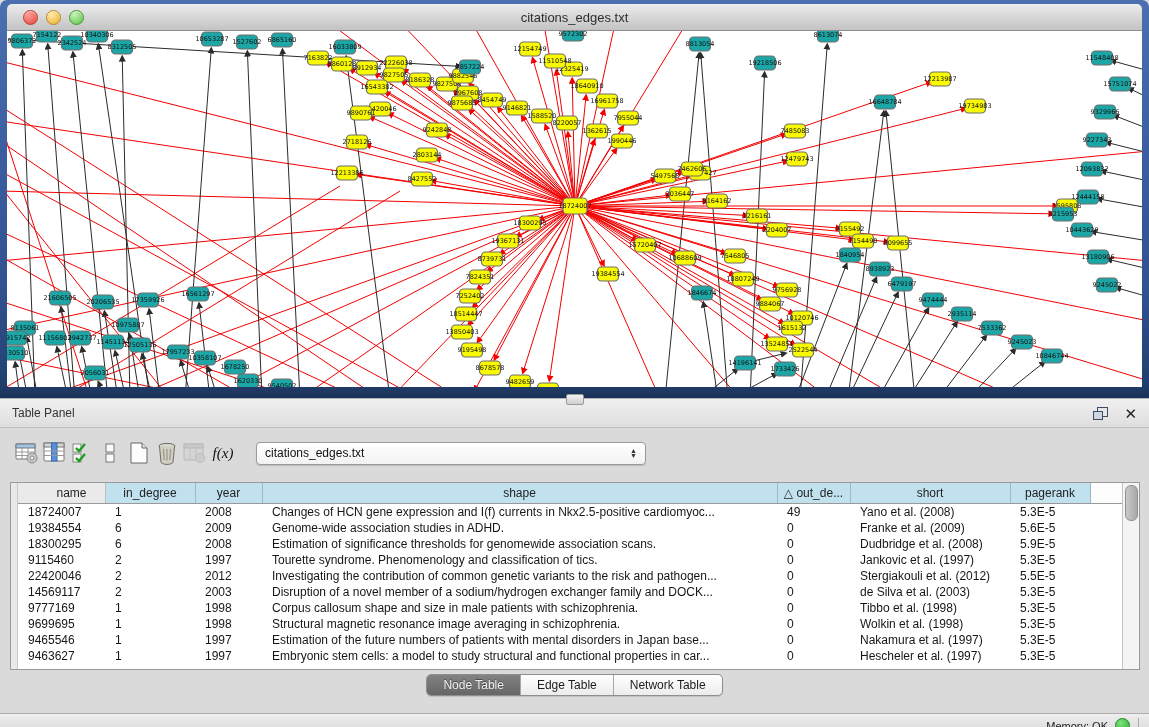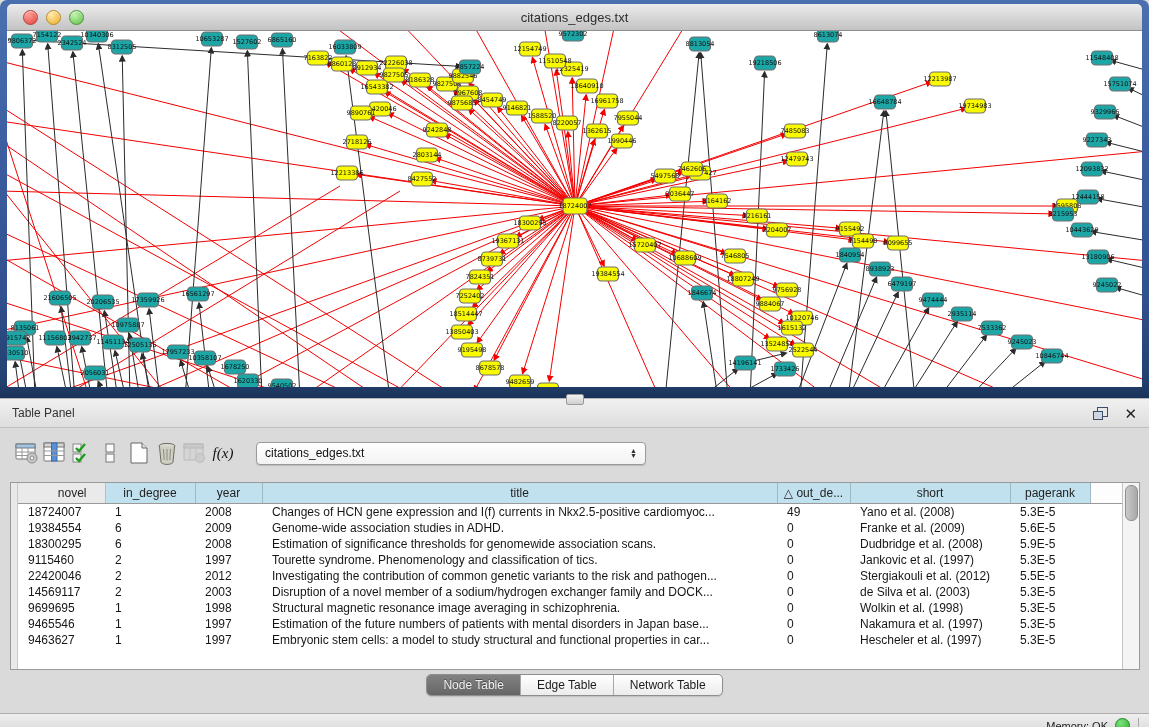--- a/index.html
+++ b/index.html
@@ -854,24 +854,24 @@
             <col style="width: 90px;">
             <col style="width: 67px;">
             <col style="width: 515px;">
             <col style="width: 73px;">
             <col style="width: 160px;">
             <col style="width: 80px;">
             <col style="width: 34px;">
           </colgroup>
         <thead>
             <tr id="hrow">
-              <th class="gray">novel</th>
+              <th class="gray">name</th>
               <th>in_degree</th>
               <th>year</th>
-              <th>title</th>
+              <th>shape</th>
               <th>△ out_de...</th>
               <th>short</th>
               <th>pagerank</th>
               <th class="filler"></th>
             </tr>
           </thead>
         <tbody id="brows">
             <tr>
               <td>18724007</td>
               <td>1</td>
@@ -926,20 +926,30 @@
               <td>14569117</td>
               <td>2</td>
               <td>2003</td>
               <td>Disruption of a novel member of a sodium/hydrogen exchanger family and DOCK...</td>
               <td>0</td>
               <td>de Silva et al. (2003)</td>
               <td>5.3E-5</td>
               <td></td>
             </tr>
             <tr>
+              <td>9777169</td>
+              <td>1</td>
+              <td>1998</td>
+              <td>Corpus callosum shape and size in male patients with schizophrenia.</td>
+              <td>0</td>
+              <td>Tibbo et al. (1998)</td>
+              <td>5.3E-5</td>
+              <td></td>
+            </tr>
+            <tr>
               <td>9699695</td>
               <td>1</td>
               <td>1998</td>
               <td>Structural magnetic resonance image averaging in schizophrenia.</td>
               <td>0</td>
               <td>Wolkin et al. (1998)</td>
               <td>5.3E-5</td>
               <td></td>
             </tr>
             <tr>

